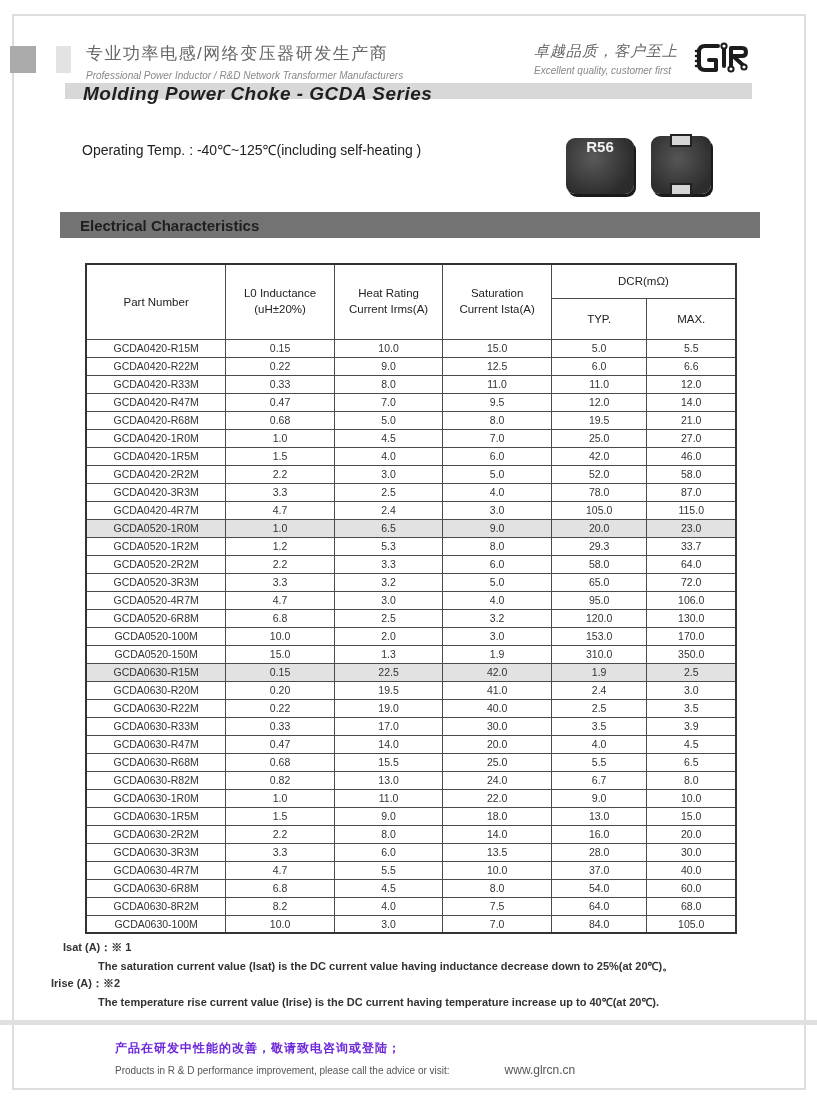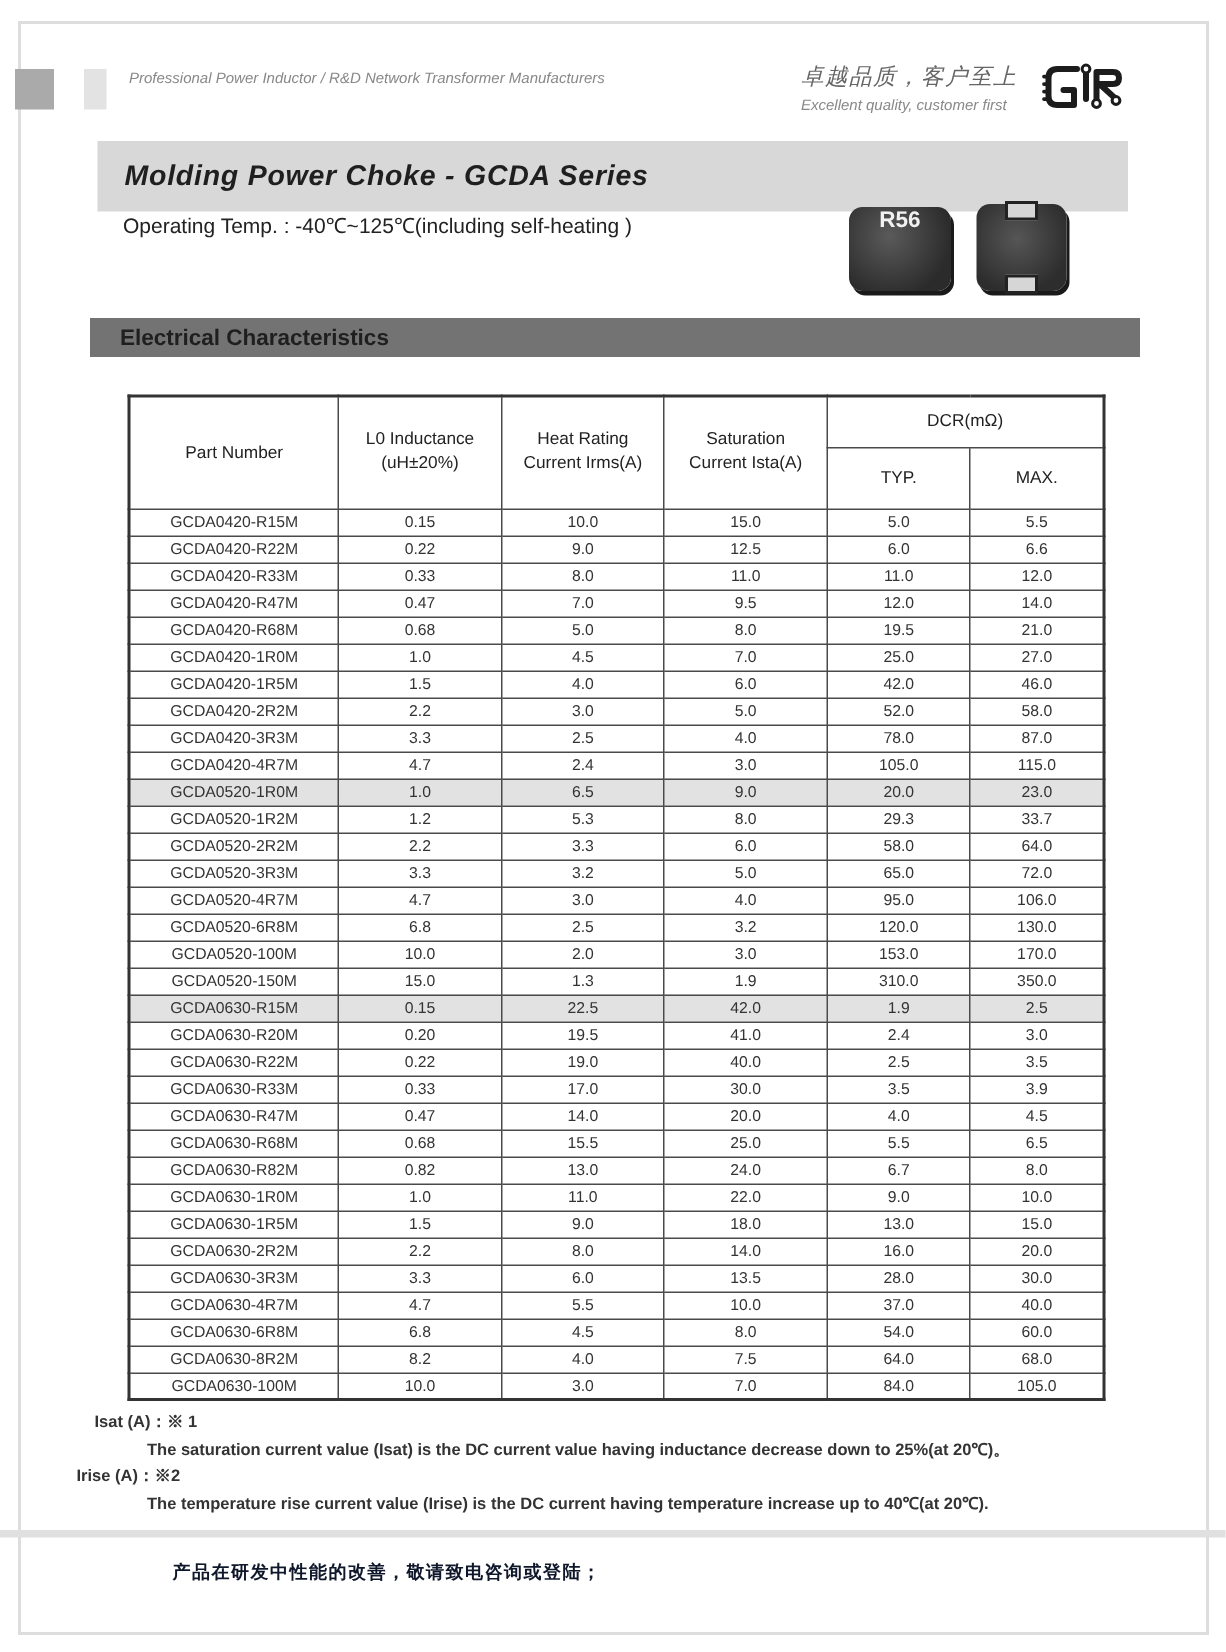--- a/index.html
+++ b/index.html
@@ -17,22 +17,22 @@
   .sq-light { position:absolute; left:56px; top:46px; width:15px; height:27px; background:#e3e3e3; }
   .company { position:absolute; left:86px; top:42px; }
   .company .zh { font-size:17px; color:#666; letter-spacing:1.5px; }
   .company .en { font-size:10px; font-style:italic; color:#888; margin-top:5px; }
   .slogan { position:absolute; left:534px; top:42px; }
   .slogan .zh { font-size:15px; font-style:italic; color:#666; letter-spacing:1px; }
   .slogan .en { font-size:10px; font-style:italic; color:#888; margin-top:4px; }
   .logo { position:absolute; left:694px; top:38px; width:56px; height:42px; }
   
   .title-bar {
-    position:absolute; left:65px; top:94px; width:687px; height:47px;
-    background:#d8d8d8; display:flex; align-items:center; padding-left:18px;
+    position:absolute; left:65px; top:83px; width:687px; height:16px;
+    background:#d8d8d8; display:flex; padding-left:18px;
   }
   .title-bar .t { font-size:19px; font-weight:bold; font-style:italic; color:#1f1f1f; letter-spacing:.5px; }
   .op-temp { position:absolute; left:82px; top:140px; font-size:14px; color:#222; }
   
   .chip1 {
     position:absolute; left:566px; top:138px; width:68px; height:56px;
     background:radial-gradient(circle at 40% 35%, #5a5a5a, #2b2b2b 75%);
     border-radius:9px; display:flex; justify-content:center;
     box-shadow:2px 3px 0 #1a1a1a;
   }
@@ -68,33 +68,34 @@
   .hl { display:block; line-height:1.35; }
   
   .note { position:absolute; font-size:11px; color:#333;font-weight:bold; }
   .n1 { left:63px; top:940px; }
   .n2 { left:98px; top:958px; }
   .n3 { left:51px; top:976px; }
   .n4 { left:98px; top:994px; }
   
   .footer-divider { position:absolute; left:0; top:1020px; width:817px; height:5px; background:#e0e0e0; }
   .footer { position:absolute; left:115px; top:1040px; }
-  .footer .zh { font-size:12px; font-weight:bold; color:#0f172a; letter-spacing:1px;font-family:Liberation Serif, serif; }
+  .footer .zh { font-size:12px; font-weight:bold; color:#6d28d9; letter-spacing:1px;font-family:Liberation Serif, serif; }
   .footer .row { margin-top:6px; font-size:10px; color:#555; display:flex; align-items:baseline; }
   .footer .url { margin-left:55px; font-size:12px; color:#555; text-decoration:none; }
 </style>
 </head>
 <body>
 
 <div class="page-border"></div>
 
 <div class="sq-dark"></div>
 <div class="sq-light"></div>
 
 <div class="company">
+  <div class="zh">专业功率电感/网络变压器研发生产商</div>
   <div class="en">Professional Power Inductor / R&amp;D Network Transformer Manufacturers</div>
 </div>
 
 <div class="slogan">
   <div class="zh">卓越品质，客户至上</div>
   <div class="en">Excellent quality, customer first</div>
 </div>
 
 <div class="logo">
   <svg viewBox="0 0 56 42" width="56" height="42">
@@ -432,13 +433,17 @@
 </div>
 
 <div class="note n1">Isat (A)：※ 1</div>
 <div class="note n2">The saturation current value (Isat) is the DC current value having inductance decrease down to 25%(at 20℃)。</div>
 <div class="note n3">Irise (A)：※2</div>
 <div class="note n4">The temperature rise current value (Irise) is the DC current having temperature increase up to 40℃(at 20℃).</div>
 
 <div class="footer-divider"></div>
 <div class="footer">
   <div class="zh">产品在研发中性能的改善，敬请致电咨询或登陆；</div>
+  <div class="row">
+    <span>Products in R &amp; D performance improvement, please call the advice or visit:</span>
+    <a href="#" class="url">www.glrcn.cn</a>
+  </div>
 </div>
 
 </body></html>

